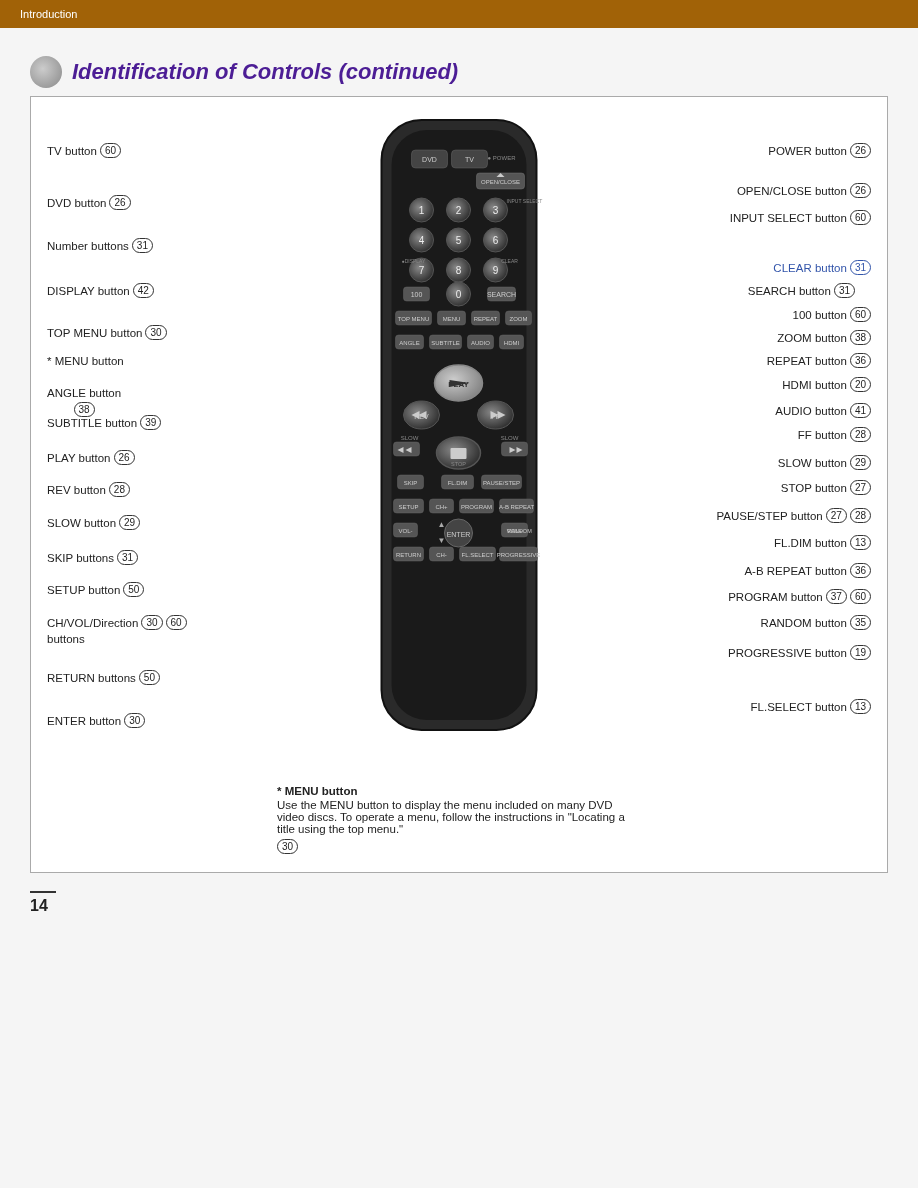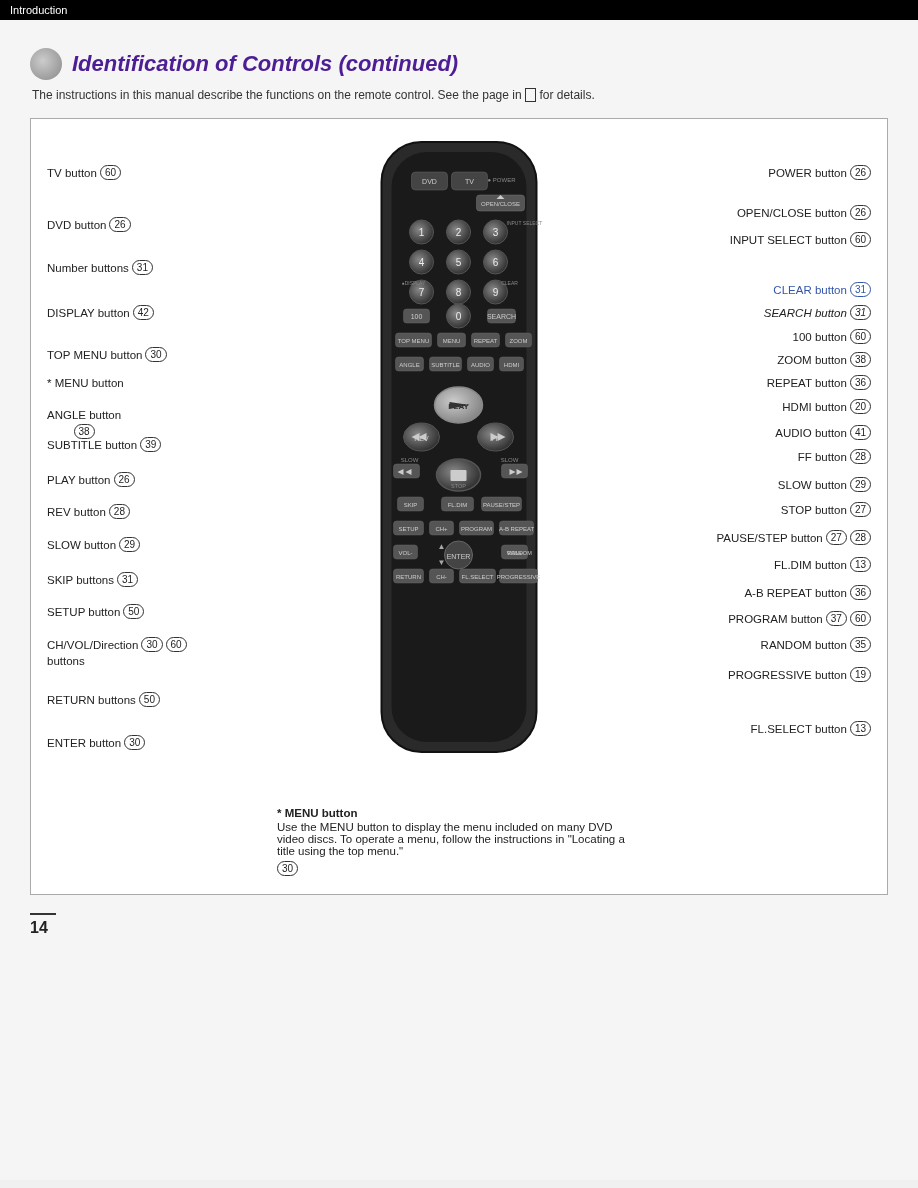--- a/index.html
+++ b/index.html
@@ -6,25 +6,25 @@
     body {
       width: 918px;
       min-height: 1188px;
       background: #f0f0f0;
       font-family: Arial, sans-serif;
       font-size: 13px;
       color: #222;
       position: relative;
     }
     .top-bar {
-      background: #000000;
-      height: 20px;
+      background: #a16207;
+      height: 28px;
       display: flex;
       align-items: center;
-      padding-left: 10px;
+      padding-left: 20px;
       color: #fff;
       font-size: 11px;
     }
     .page-content {
       background: #f5f5f5;
       padding: 20px 30px 20px 30px;
       min-height: 1160px;
     }
     .section-header {
       display: flex;
@@ -168,25 +168,20 @@
   <span>Introduction</span>
 </div>
 
 <div class="page-content">
 
   
   <div class="section-header">
     <div class="section-icon"></div>
     <span class="section-title">Identification of Controls (continued)</span>
   </div>
-  <div class="section-subtitle">
-    <span>The instructions in this manual describe the functions on the remote control. See the page in</span>
-    <span class="page-ref">&nbsp;</span>
-    <span>for details.</span>
-  </div>
 
   
   <div class="diagram-box">
 
     <div class="diagram-inner">
 
       <div class="left-labels" style="height:640px;">
 
         <div class="label label-left" style="top:28px;">
           <span>TV button</span>
@@ -418,21 +413,21 @@
           <span class="ref-box">26</span>
         </div>
         <div class="label label-right" style="top:95px; right:0;">
           <span>INPUT SELECT button</span>
           <span class="ref-box">60</span>
         </div>
         <div class="label label-right blue-label" style="top:145px; right:0;">
           <span>CLEAR button</span>
           <span class="ref-box" style="color:#3355aa; border-color:#3355aa;">31</span>
         </div>
-        <div class="label label-right" style="top:168px; right:0;font-style:italic;">
+        <div class="label label-right" style="top:168px; right:16px;">
           <span>SEARCH button</span>
           <span class="ref-box">31</span>
         </div>
         <div class="label label-right" style="top:192px; right:0;">
           <span>100 button</span>
           <span class="ref-box">60</span>
         </div>
         <div class="label label-right" style="top:215px; right:0;">
           <span>ZOOM button</span>
           <span class="ref-box">38</span>

